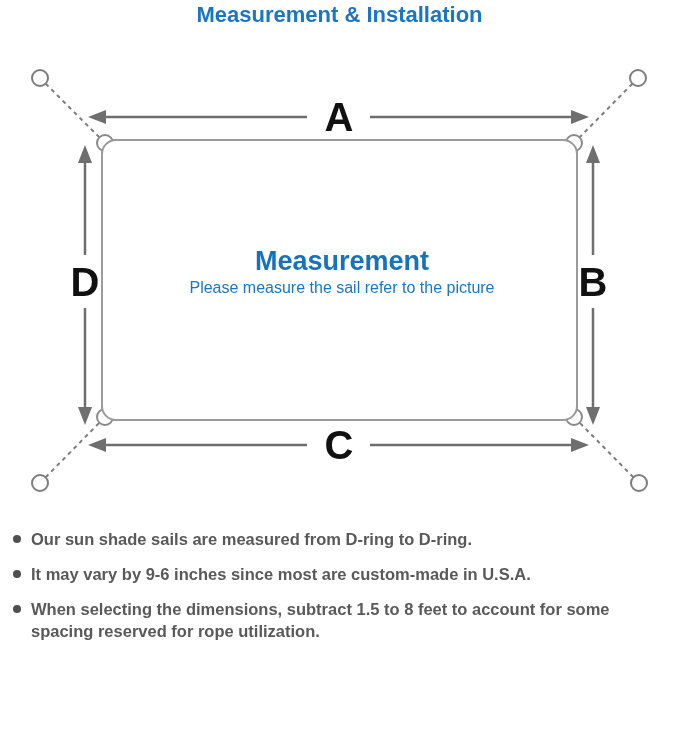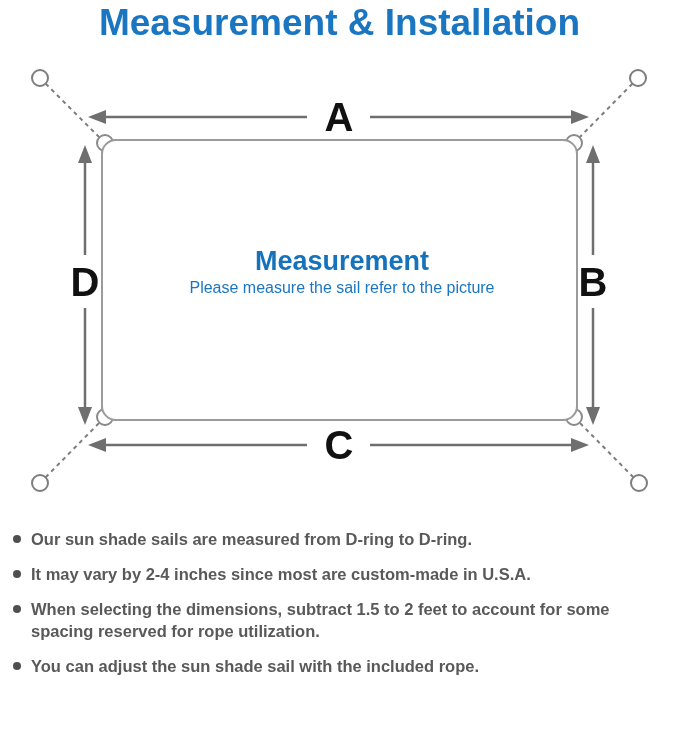--- a/index.html
+++ b/index.html
@@ -11,21 +11,21 @@
     background: #ffffff;
     overflow: hidden;
     font-family: "Liberation Sans", sans-serif;
   }
   .title {
     position: absolute;
     top: 2px;
     left: 0;
     width: 100%;
     text-align: center;
-    font-size: 37px;
+    font-size: 22px;
     font-weight: bold;
     letter-spacing: 0px;
     color: #1b76c2;
   }
   .diagram-svg {
     position: absolute;
     top: 60px;
     left: 0;
     width: 679px;
     height: 445px;
@@ -123,18 +123,17 @@
     <text x="593" y="236" text-anchor="middle" class="dim-label">B</text>
     <text x="339" y="399" text-anchor="middle" class="dim-label">C</text>
     <text x="85" y="236" text-anchor="middle" class="dim-label">D</text>
 
     <text x="342" y="210" text-anchor="middle" class="center-heading" fill="#1673bb">Measurement</text>
     <text x="342" y="233" text-anchor="middle" class="center-sub" fill="#1b76c2">Please measure the sail refer to the picture</text>
   </svg>
 
   <ul class="notes">
     <li class="note-item">Our sun shade sails are measured from D-ring to D-ring.</li>
-    <li class="note-item">It may vary by 2-4 inches since most are custom-made in U.S.A.</li>
-    <li class="note-item">When selecting the dimensions, subtract 1.5 to 2 feet to account for some spacing reserved for rope utilization.</li>
-    <li class="note-item">You can adjust the sun shade sail with the included rope.</li>
+    <li class="note-item">It may vary by 9-6 inches since most are custom-made in U.S.A.</li>
+    <li class="note-item">When selecting the dimensions, subtract 1.5 to 8 feet to account for some spacing reserved for rope utilization.</li>
   </ul>
 
 </div>
 
 </body></html>

